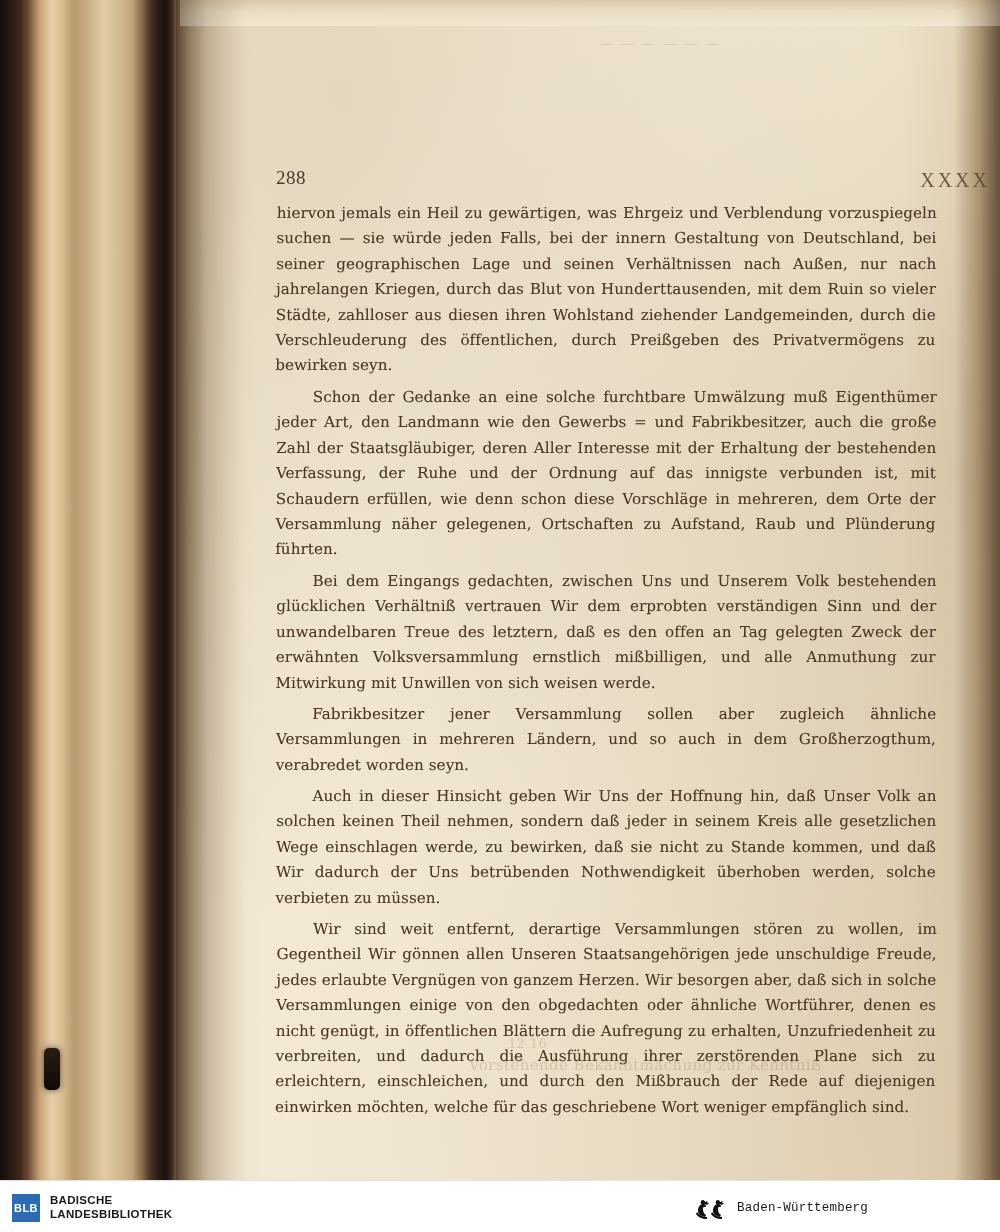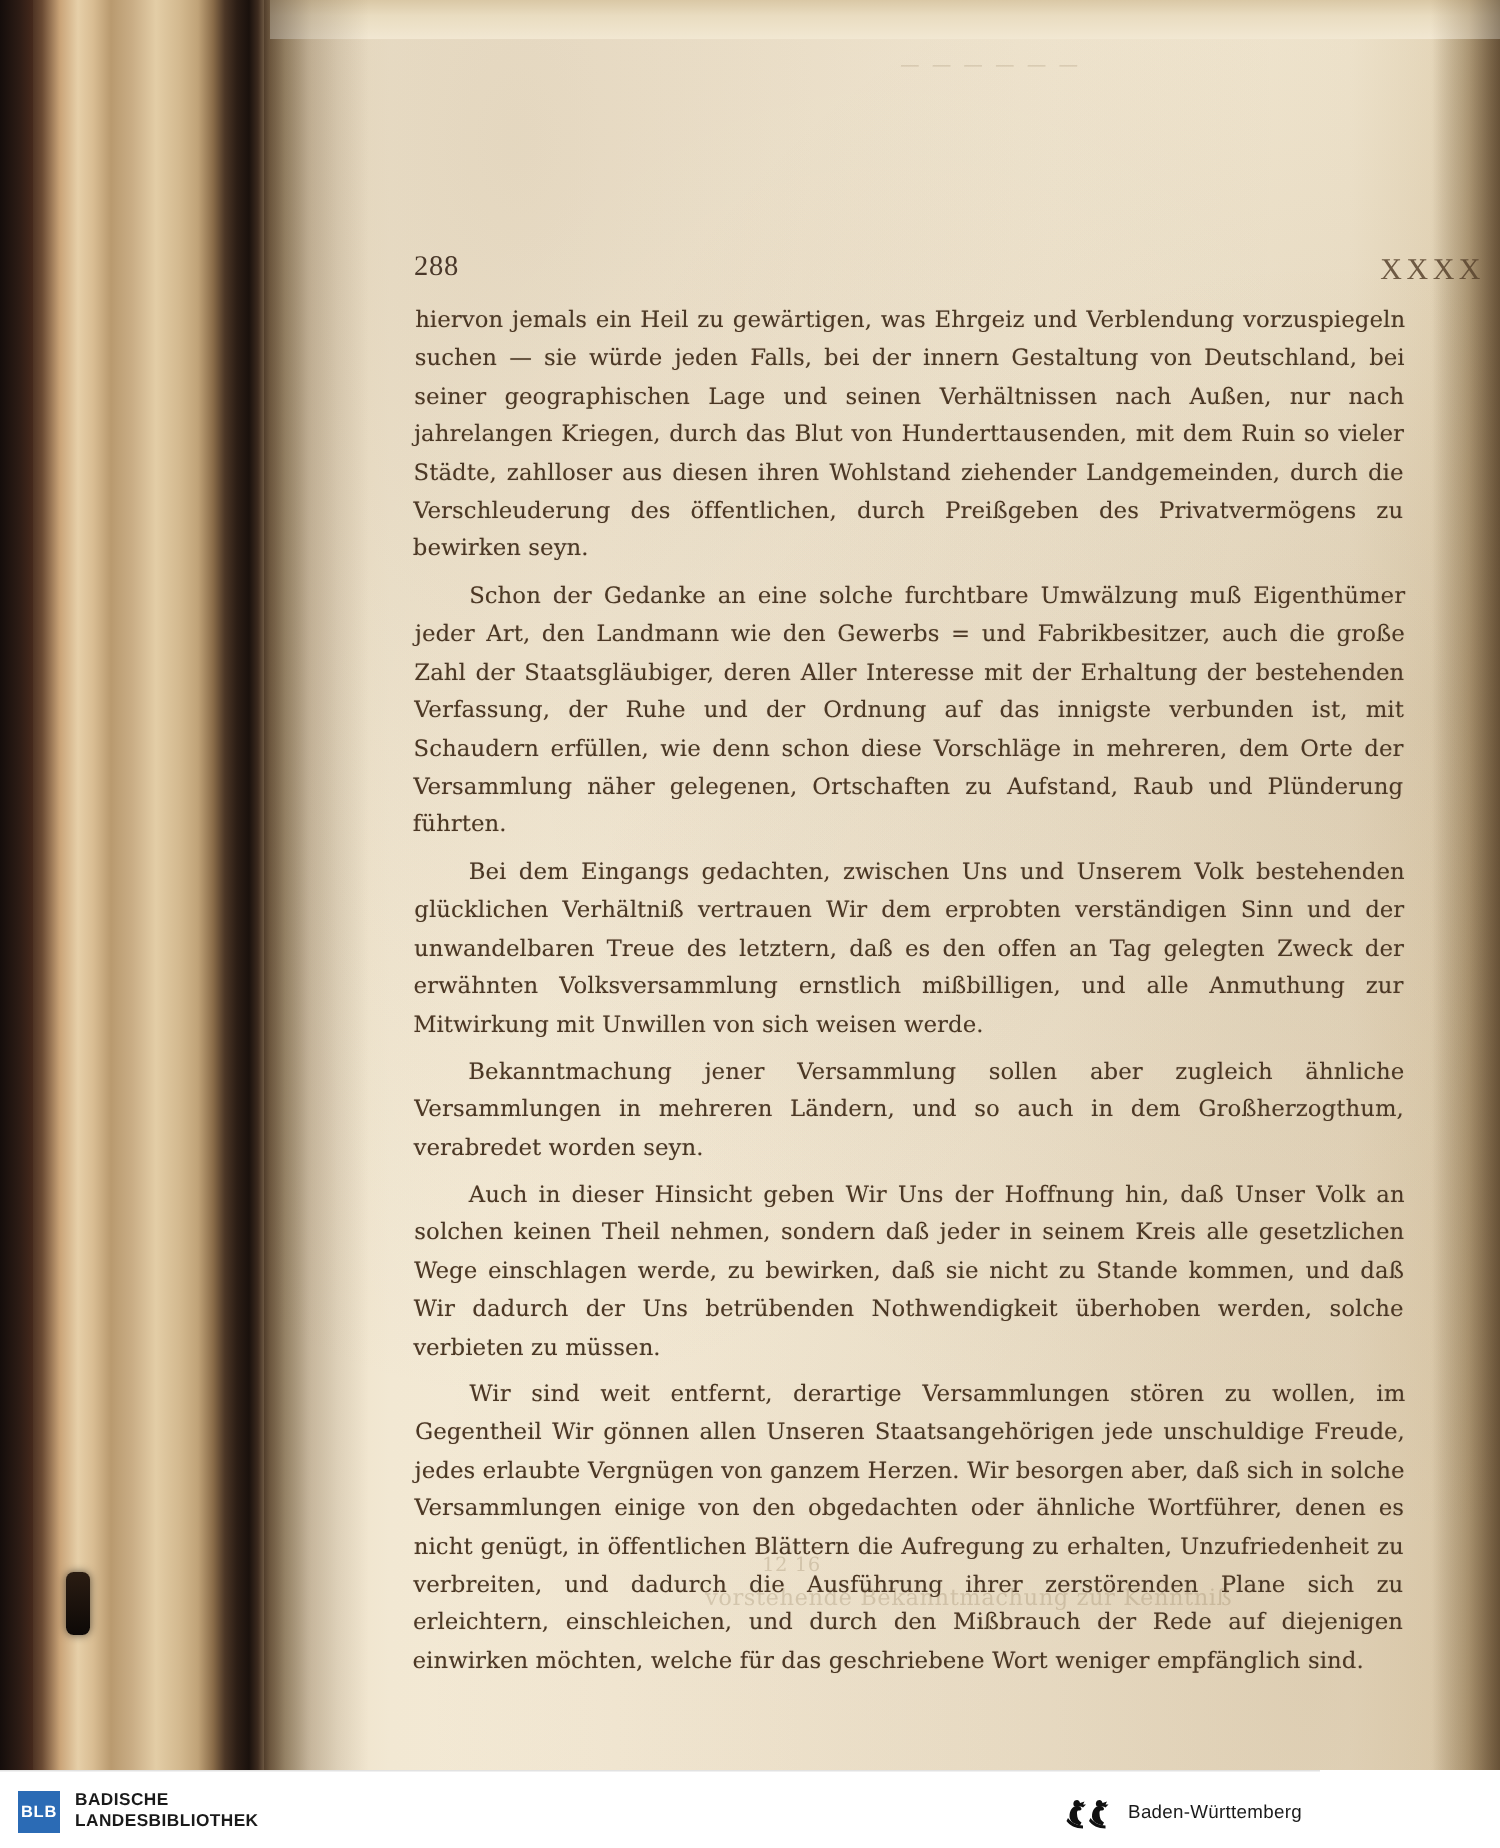--- a/index.html
+++ b/index.html
@@ -184,21 +184,21 @@
   #logo-text div { white-space: nowrap; }
   #bw-wrap {
     position: absolute;
     right: 12px; top: 14px;
     display: flex;
     align-items: center;
     gap: 8px;
   }
   #bw-crest { line-height: 0; }
   #bw-label {
-    font-family: Liberation Sans, sans-serif;
+    font-family: Liberation Mono, monospace;
     font-size: 12.5px;
     color: #1a1a1a;
     letter-spacing: .2px;
     text-align: center;
   }
 </style>
 </head>
 <body>
 
 <div id="scan">
@@ -215,21 +215,21 @@
   <div id="textblock">
 
     <div class="folio-row">
       <div class="folio">288</div>
       <div class="signature">XXXX</div>
     </div>
 
     <p class="para first">hiervon jemals ein Heil zu gewärtigen, was Ehrgeiz und Verblendung vorzuspiegeln suchen — sie würde jeden Falls, bei der innern Gestaltung von Deutschland, bei seiner geographischen Lage und seinen Verhältnissen nach Außen, nur nach jahrelangen Kriegen, durch das Blut von Hunderttausenden, mit dem Ruin so vieler Städte, zahlloser aus diesen ihren Wohlstand ziehender Landgemeinden, durch die Verschleuderung des öffentlichen, durch Preißgeben des Privatvermögens zu bewirken seyn.</p>
     <p class="para">Schon der Gedanke an eine solche furchtbare Umwälzung muß Eigenthümer jeder Art, den Landmann wie den Gewerbs = und Fabrikbesitzer, auch die große Zahl der Staatsgläubiger, deren Aller Interesse mit der Erhaltung der bestehenden Verfassung, der Ruhe und der Ordnung auf das innigste verbunden ist, mit Schaudern erfüllen, wie denn schon diese Vorschläge in mehreren, dem Orte der Versammlung näher gelegenen, Ortschaften zu Aufstand, Raub und Plünderung führten.</p>
     <p class="para">Bei dem Eingangs gedachten, zwischen Uns und Unserem Volk bestehenden glücklichen Verhältniß vertrauen Wir dem erprobten verständigen Sinn und der unwandelbaren Treue des letztern, daß es den offen an Tag gelegten Zweck der erwähnten Volksversammlung ernstlich mißbilligen, und alle Anmuthung zur Mitwirkung mit Unwillen von sich weisen werde.</p>
-    <p class="para">Bekanntmachung jener Versammlung sollen aber zugleich ähnliche Versammlungen in mehreren Ländern, und so auch in dem Großherzogthum, verabredet worden seyn.</p>
+    <p class="para">Fabrikbesitzer jener Versammlung sollen aber zugleich ähnliche Versammlungen in mehreren Ländern, und so auch in dem Großherzogthum, verabredet worden seyn.</p>
     <p class="para">Auch in dieser Hinsicht geben Wir Uns der Hoffnung hin, daß Unser Volk an solchen keinen Theil nehmen, sondern daß jeder in seinem Kreis alle gesetzlichen Wege einschlagen werde, zu bewirken, daß sie nicht zu Stande kommen, und daß Wir dadurch der Uns betrübenden Nothwendigkeit überhoben werden, solche verbieten zu müssen.</p>
     <p class="para">Wir sind weit entfernt, derartige Versammlungen stören zu wollen, im Gegentheil Wir gönnen allen Unseren Staatsangehörigen jede unschuldige Freude, jedes erlaubte Vergnügen von ganzem Herzen.   Wir besorgen aber, daß sich in solche Versammlungen einige von den obgedachten oder ähnliche Wortführer, denen es nicht genügt, in öffentlichen Blättern die Aufregung zu erhalten, Unzufriedenheit zu verbreiten, und dadurch die Ausführung ihrer zerstörenden Plane sich zu erleichtern, einschleichen, und durch den Mißbrauch der Rede auf diejenigen einwirken möchten, welche für das geschriebene Wort weniger empfänglich sind.</p>
 
   </div>
 </div>
 
 <div id="footer">
   <div id="logo-badge">BLB</div>
   <div id="logo-text">
     <div>BADISCHE</div>

